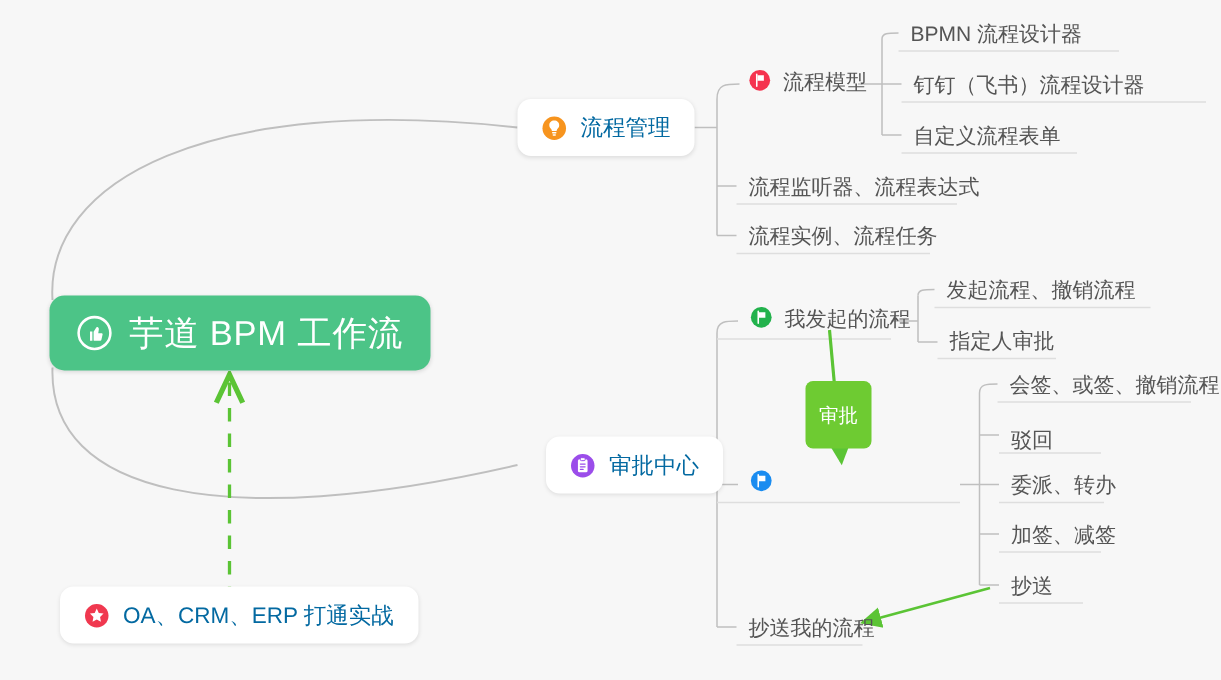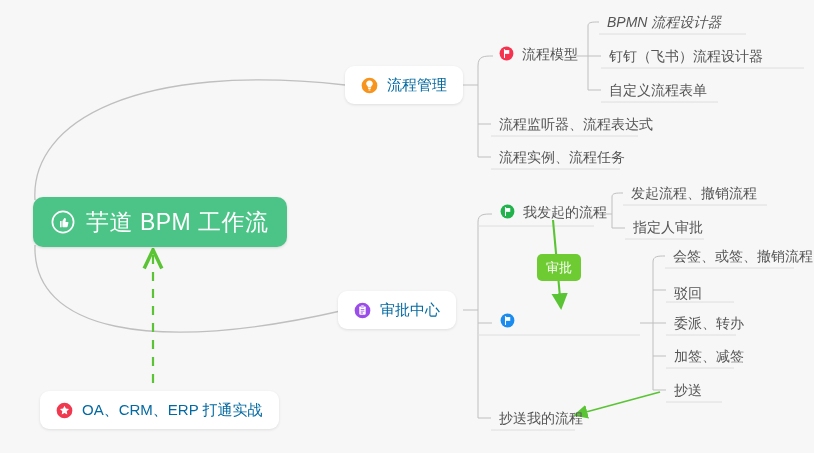--- a/index.html
+++ b/index.html
@@ -75,21 +75,21 @@
     height: 24px;
     align-items: flex-end;
   }
   .leaf-label { line-height: 1; }
   .leaf-icon + .leaf-label { margin-left: 8px; }
 
   
   .tag-node {
     background: #6ecb32;
     border-radius: 5px;
-    height: 27px;
+    height: 45px;
     padding: 0 9px;
     justify-content: center;
   }
   .tag-label {
     color: #ffffff;
     font-size: 13px;
   }
 
   
   .icon {
@@ -186,21 +186,21 @@
       <svg width="17" height="17" viewBox="0 0 18 18">
         <circle cx="9" cy="9" r="8.3" fill="#f7941e"></circle>
         <path d="M9 3.6 C6.9 3.6 5.5 5.1 5.5 6.9 C5.5 8.1 6.2 8.9 6.8 9.6 C7.2 10.0 7.3 10.4 7.3 11.0 L10.7 11.0 C10.7 10.4 10.8 10.0 11.2 9.6 C11.8 8.9 12.5 8.1 12.5 6.9 C12.5 5.1 11.1 3.6 9 3.6 Z" fill="#ffffff"></path>
         <rect x="7.4" y="11.7" width="3.2" height="1.0" rx="0.5" fill="#ffffff"></rect>
         <rect x="7.8" y="13.3" width="2.4" height="1.0" rx="0.5" fill="#ffffff"></rect>
       </svg>
     </span>
     <span class="card-label">流程管理</span>
   </div>
 
-  <div class="node card-node" style="left:338px; top:291px;justify-content:space-between;">
+  <div class="node card-node" style="left:364px; top:291px;justify-content:space-between;">
     <span class="icon">
       <svg width="17" height="17" viewBox="0 0 18 18">
         <circle cx="9" cy="9" r="8.3" fill="#9b4dea"></circle>
         <rect x="5.6" y="4.4" width="6.8" height="9.2" rx="1.1" fill="#ffffff"></rect>
         <rect x="7.3" y="3.3" width="3.4" height="2.1" rx="0.7" fill="#ffffff" stroke="#9b4dea" stroke-width="0.7"></rect>
         <rect x="6.9" y="7.4" width="4.2" height="0.85" rx="0.42" fill="#9b4dea"></rect>
         <rect x="6.9" y="9.3" width="4.2" height="0.85" rx="0.42" fill="#9b4dea"></rect>
         <rect x="6.9" y="11.2" width="2.8" height="0.85" rx="0.42" fill="#9b4dea"></rect>
       </svg>
     </span>
@@ -219,21 +219,21 @@
   </div>
 
   <div class="node leaf-node" style="left:491px; top:112px;">
     <span class="leaf-label">流程监听器、流程表达式</span>
   </div>
 
   <div class="node leaf-node" style="left:491px; top:145px;">
     <span class="leaf-label">流程实例、流程任务</span>
   </div>
 
-  <div class="node leaf-node" style="left:599px; top:10px;font-style:italic;">
+  <div class="node leaf-node" style="left:599px; top:10px;">
     <span class="leaf-label">BPMN 流程设计器</span>
   </div>
 
   <div class="node leaf-node" style="left:601px; top:44px;">
     <span class="leaf-label">钉钉（飞书）流程设计器</span>
   </div>
 
   <div class="node leaf-node" style="left:601px; top:78px;">
     <span class="leaf-label">自定义流程表单</span>
   </div>

